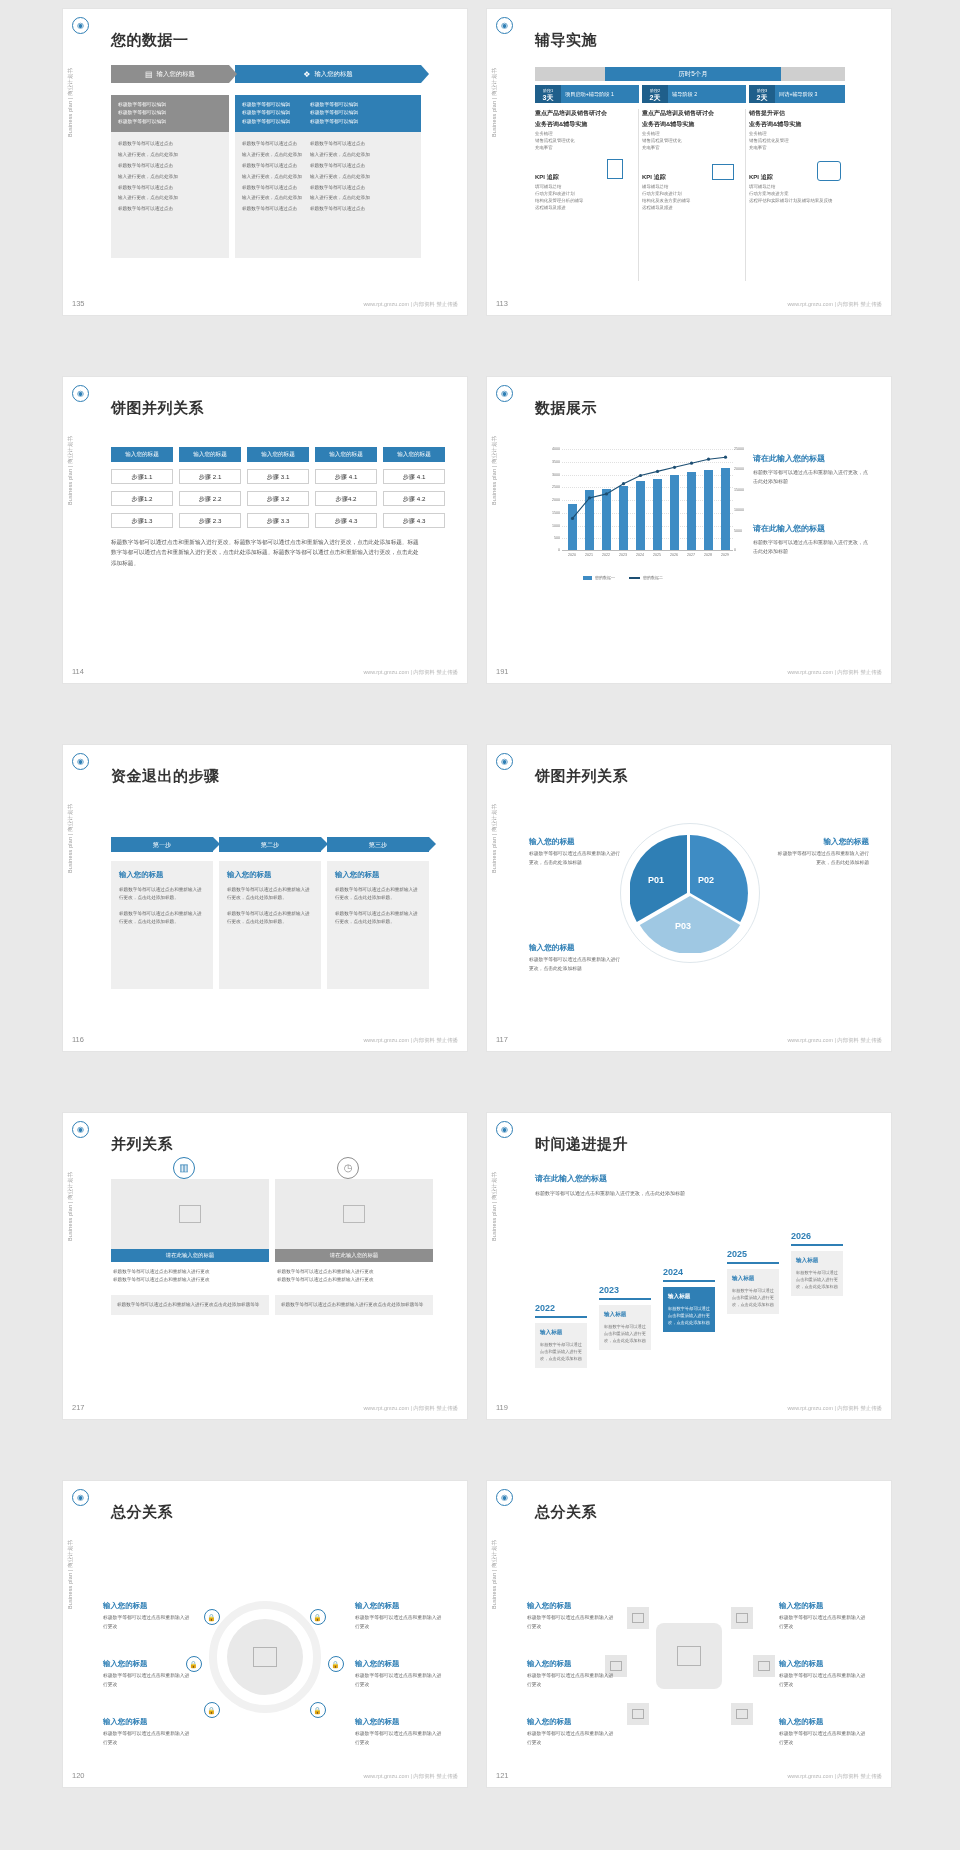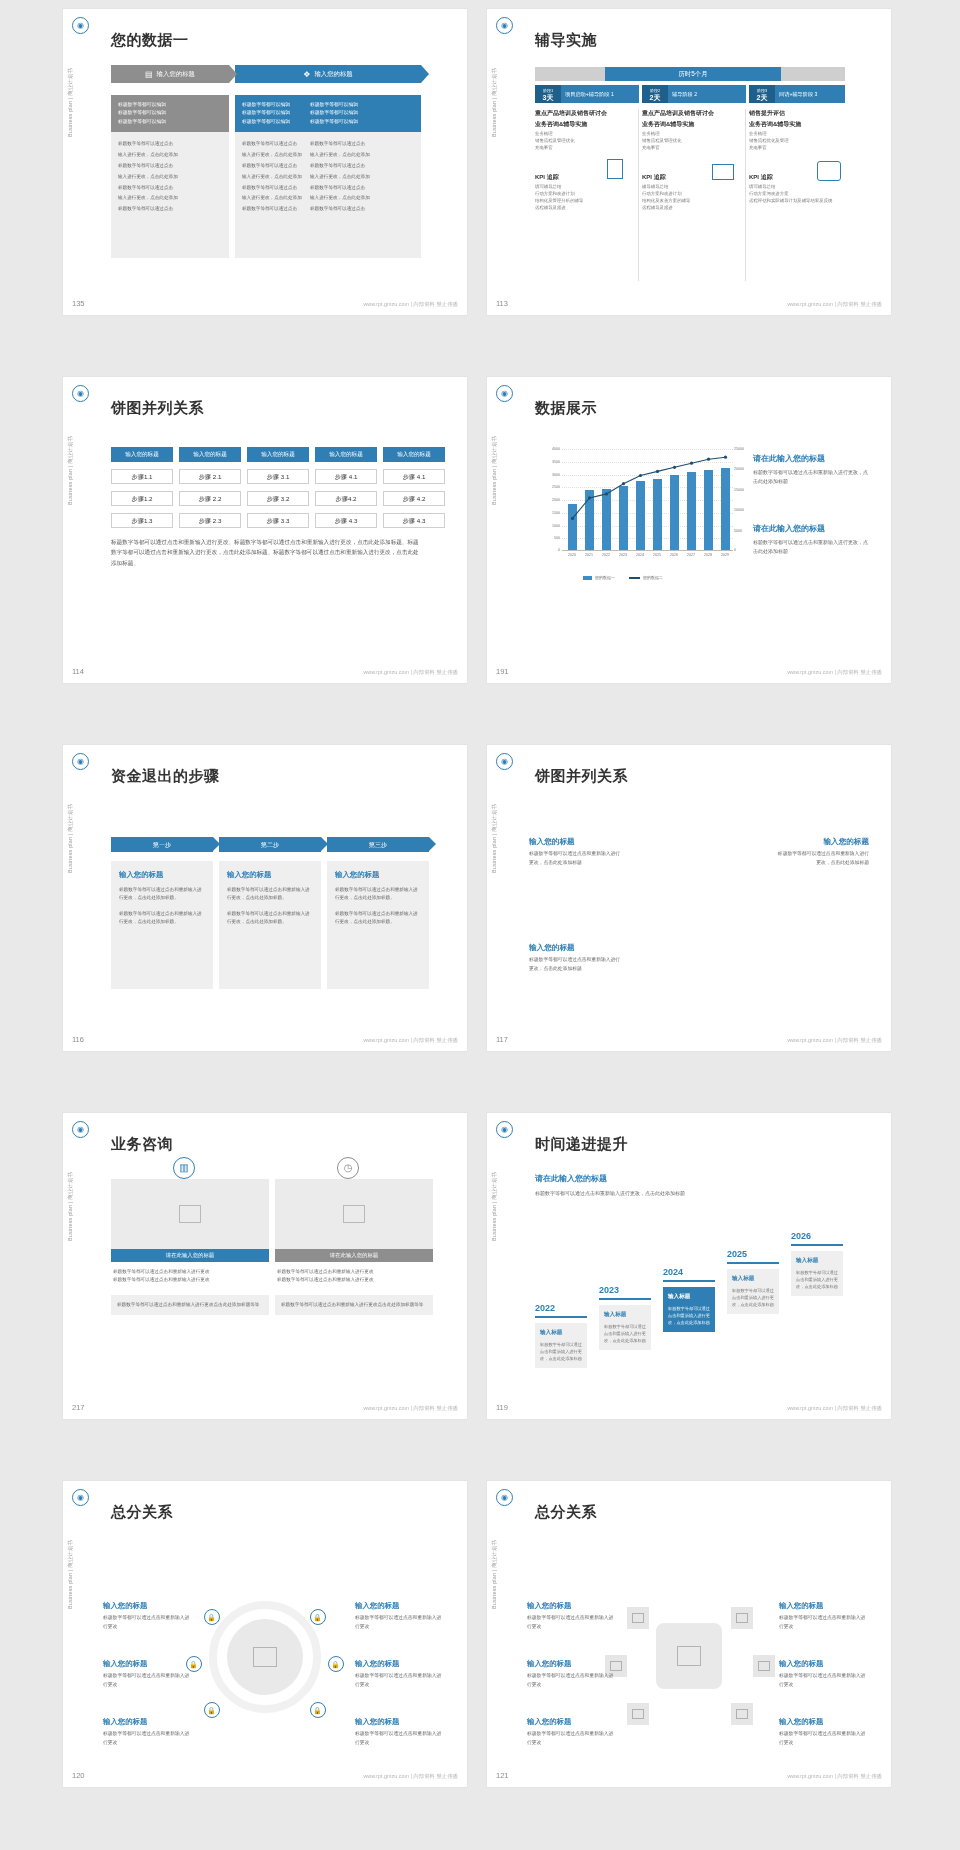--- a/index.html
+++ b/index.html
@@ -479,39 +479,50 @@
     <div style="position:absolute;left:366px;top:92px;width:0;height:0;border-top:7.5px solid transparent;border-bottom:7.5px solid transparent;border-left:7px solid #2f7fb5;"></div>
   </div>
 
   <div class="slide">
     <div class="logo">◉</div>
     <div class="sidetext">Business plan | 商业计划书</div>
     <div class="title">饼图并列关系</div>
     <div class="pagenum">117</div>
     <div class="footer-right">www.rpt.gmzu.com | 内部资料 禁止传播</div>
 
+    <div class="pieWrap">
+      <div class="pieRing"></div>
+      <svg width="120" height="120" viewBox="0 0 120 120">
+        <path d="M60 60 L60 2 A58 58 0 0 1 110.2 89 Z" fill="#3e8cc4"></path>
+        <path d="M60 60 L110.2 89 A58 58 0 0 1 9.8 89 Z" fill="#9fc8e3" transform="translate(0,3)"></path>
+        <path d="M60 60 L9.8 89 A58 58 0 0 1 60 2 Z" fill="#2f7fb5" transform="translate(-3,0)"></path>
+      </svg>
+      <div style="position:absolute;left:18px;top:42px;color:#fff;font-size:9px;font-weight:bold;">P01</div>
+      <div style="position:absolute;left:68px;top:42px;color:#fff;font-size:9px;font-weight:bold;">P02</div>
+      <div style="position:absolute;left:45px;top:88px;color:#fff;font-size:9px;font-weight:bold;">P03</div>
+    </div>
 
     <div class="s117-lbl" style="position:absolute;left:42px;top:92px;width:92px;">
       <h5>输入您的标题</h5>
       <p>标题数字等都可以通过点击和重新输入进行更改，点击此处添加标题</p>
     </div>
     <div class="s117-lbl" style="position:absolute;right:22px;top:92px;width:92px;text-align:right;">
       <h5>输入您的标题</h5>
       <p>标题数字等都可以通过点击和重新输入进行更改，点击此处添加标题</p>
     </div>
     <div class="s117-lbl" style="position:absolute;left:42px;top:198px;width:92px;">
       <h5>输入您的标题</h5>
       <p>标题数字等都可以通过点击和重新输入进行更改，点击此处添加标题</p>
     </div>
   </div>
 
   <div class="slide">
     <div class="logo">◉</div>
     <div class="sidetext">Business plan | 商业计划书</div>
-    <div class="title">业务咨询</div>
+    <div class="title">并列关系</div>
     <div class="pagenum">217</div>
     <div class="footer-right">www.rpt.gmzu.com | 内部资料 禁止传播</div>
 
     <div class="s118-card" style="left:48px;">
       <div style="position:absolute;left:62px;top:-22px;width:22px;height:22px;border-radius:50%;border:1px solid #2f7fb5;color:#2f7fb5;font-size:10px;text-align:center;line-height:20px;background:#fff;">▥</div>
       <div class="s118-img">
         <div style="position:absolute;left:50%;top:50%;transform:translate(-50%,-50%);width:22px;height:18px;border:1.4px solid #b9b9b9;"></div>
       </div>
       <div class="s118-cap blue">请在此输入您的标题</div>
       <div class="s118-txt">

